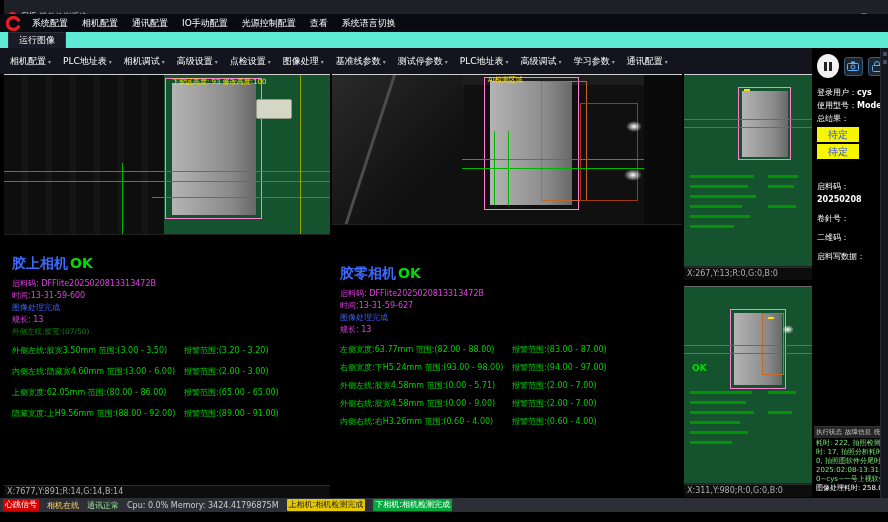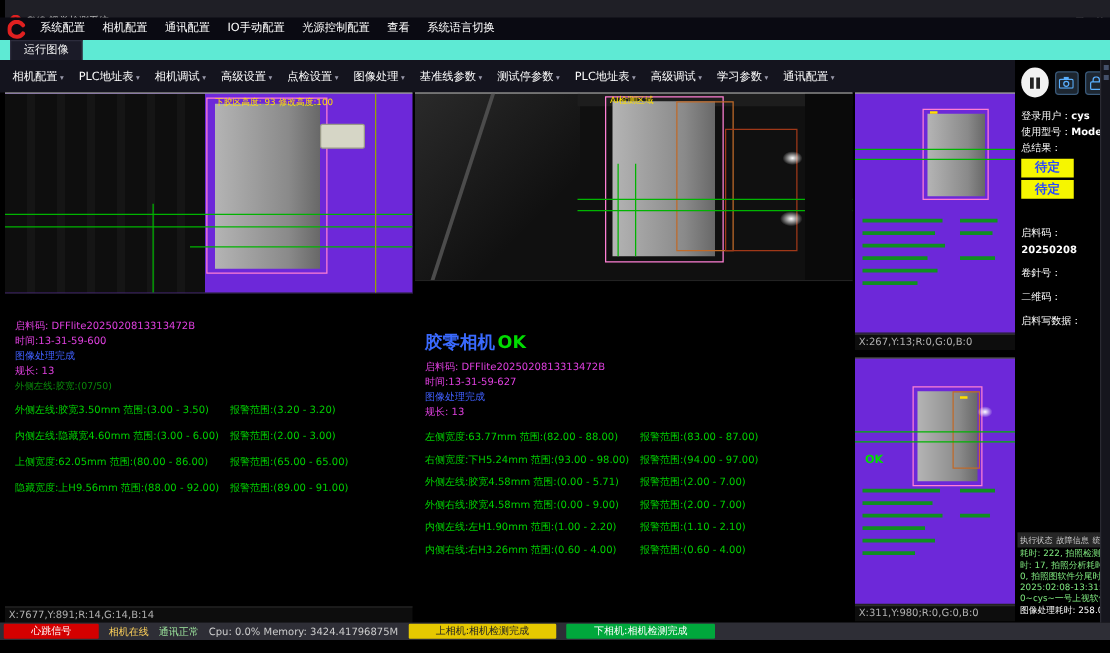--- a/index.html
+++ b/index.html
@@ -28,21 +28,21 @@
   .tool-item .caret{font-size:6px;color:#99a;margin-left:2px}
   .output-header{position:absolute;left:686px;top:76px;width:128px;font-size:6.5px;color:#c8c8c8;white-space:nowrap;overflow:hidden}
 
   
   .pane{position:absolute;background:#000;border-top:1px solid #cfcfcf;display:flex;flex-direction:column}
   .pane-left{left:4px;top:74px;width:326px;height:424px}
   .pane-right{left:332px;top:74px;width:350px;height:424px}
   .thumb1{left:684px;top:74px;width:128px;height:206px}
   .thumb2{left:684px;top:286px;width:128px;height:212px}
 
-  .img-area{position:relative;background:#6d28d9;overflow:hidden;border-bottom:1px solid #222;flex:0 0 auto}
+  .img-area{position:relative;background:#14532d;overflow:hidden;border-bottom:1px solid #222;flex:0 0 auto}
   .left-img{height:160px}
   .right-img{height:150px;background:#101010}
   .t1-img{height:192px}
   .t2-img{height:197px}
 
   .hline{position:absolute;height:1px;background:#00b400}
   .vline{position:absolute;width:1px;background:#00b400}
   .pink-outline{position:absolute;border:1px solid #ff7fd4}
   .block{position:absolute;background:linear-gradient(90deg,#b4b4b4,#8a8a8a 70%,#686868)}
   .oline{position:absolute;border:1px solid #c06a28}
@@ -91,37 +91,37 @@
   .pane-status{flex:0 0 13px;background:#0d0d0d;border-top:1px solid #2c2c2c;color:#b0b0b0;font-size:8px;line-height:12px;padding-left:3px;white-space:nowrap}
 
   
   .sidebar{position:absolute;left:814px;top:48px;width:74px;height:450px;background:#000;padding:2px 2px 16px 3px}
   .side-buttons{display:flex;gap:5px;align-items:center;height:32px;margin-bottom:4px}
   .pause-btn{width:24px;height:24px;border-radius:50%;background:#f2f2f2;display:flex;align-items:center;justify-content:center;gap:2px;cursor:pointer}
   .pause-btn i{display:block;width:3px;height:9px;background:#222}
   .icon-btn{width:20px;height:19px;background:#1d2630;border:1px solid #3a5a7a;border-radius:3px;display:flex;align-items:center;justify-content:center;cursor:pointer}
   .field{font-size:8px;line-height:13px;color:#fff;white-space:nowrap;overflow:hidden}
   .field .val{color:#fff;font-weight:bold}
-  .pending{width:42px;height:15px;background:#f6f600;color:#2848ff;font-weight:bold;font-size:10px;text-align:center;line-height:15px;margin:2px 0}
+  .pending{width:42px;height:15px;background:#f6f600;color:#2848ff;font-weight:normal;font-size:10px;text-align:center;line-height:15px;margin:2px 0}
   .gap8{margin-top:21px}
   .gap6{margin-top:6px}
 
   
   .stats{position:absolute;left:0;bottom:0;width:74px;height:72px;background:#000;border-top:1px solid #333}
   .stats-tabs{display:flex;gap:3px;background:#262626;font-size:6.5px;color:#ccc;padding:1px 2px;white-space:nowrap;overflow:hidden}
   .stats-body{padding:1px 2px}
   .stats-line{font-size:7px;line-height:9px;color:#7fe87f;white-space:nowrap;overflow:hidden}
   .stats-line:last-child{color:#fff}
 
   .right-strip{position:absolute;left:880px;top:48px;width:8px;height:450px;background:#15151d;border-left:1px solid #2a2a33}
   .right-strip i{display:block;width:4px;height:4px;background:#44506a;margin:4px auto 0}
 
   
   .statusbar{position:absolute;left:0;top:498px;width:888px;height:14px;background:#2e2e36;display:flex;align-items:center;gap:8px;padding:0 3px;font-size:8px;color:#ccc;white-space:nowrap}
-  .badge{padding:0 22px;height:12px;line-height:12px;border-radius:1px}
+  .badge{padding:0 2px;height:12px;line-height:12px;border-radius:1px}
   .badge.red{background:#d40000;color:#fff}
   .badge.yellow{background:#e6c800;color:#222}
   .badge.green{background:#00a83c;color:#fff}
   .sb-cam{color:#ffd25a}
   .sb-comm{color:#9fe89f}
 </style>
 </head>
 <body>
 
 <div class="app">
@@ -223,20 +223,23 @@
       <div class="pink-outline li-pink"></div>
       <div class="connector"></div>
       <div class="hline" style="left:0;top:96px;width:326px"></div>
       <div class="hline" style="left:0;top:106px;width:326px"></div>
       <div class="hline" style="left:148px;top:122px;width:178px"></div>
       <div class="vline" style="left:296px;top:0;height:160px;background:#97a300"></div>
       <div class="vline" style="left:118px;top:88px;height:72px"></div>
       <span class="ytext" style="left:168px;top:2px">下胶区高度: 93  修改高度:100</span>
     </div>
     <div class="info">
+      <div class="result-line">
+        <span class="rt-blue">胶上相机</span><span class="rt-green">OK</span>
+      </div>
       <div class="iline magenta">启料码: DFFlite2025020813313472B</div>
       <div class="iline magenta">时间:13-31-59-600</div>
       <div class="iline blueline">图像处理完成</div>
       <div class="iline magenta">规长: 13</div>
       <div class="dimgreen">外侧左线:胶宽:(07/50)</div>
       <div class="rows">
 
           <div class="mrow">
             <span class="mval">外侧左线:胶宽3.50mm 范围:(3.00 - 3.50)</span>
             <span class="aval">报警范围:(3.20 - 3.20)</span>
@@ -302,24 +305,20 @@
           <div class="mrow">
             <span class="mval">外侧左线:胶宽4.58mm 范围:(0.00 - 5.71)</span>
             <span class="aval">报警范围:(2.00 - 7.00)</span>
           </div>
 
           <div class="mrow">
             <span class="mval">外侧右线:胶宽4.58mm 范围:(0.00 - 9.00)</span>
             <span class="aval">报警范围:(2.00 - 7.00)</span>
           </div>
 
-          <div class="mrow">
-            <span class="mval">内侧左线:左H1.90mm 范围:(1.00 - 2.20)</span>
-            <span class="aval">报警范围:(1.10 - 2.10)</span>
-          </div>
 
           <div class="mrow">
             <span class="mval">内侧右线:右H3.26mm 范围:(0.60 - 4.00)</span>
             <span class="aval">报警范围:(0.60 - 4.00)</span>
           </div>
         </div>
     </div>
   </div>
 
   <div class="pane thumb1">

